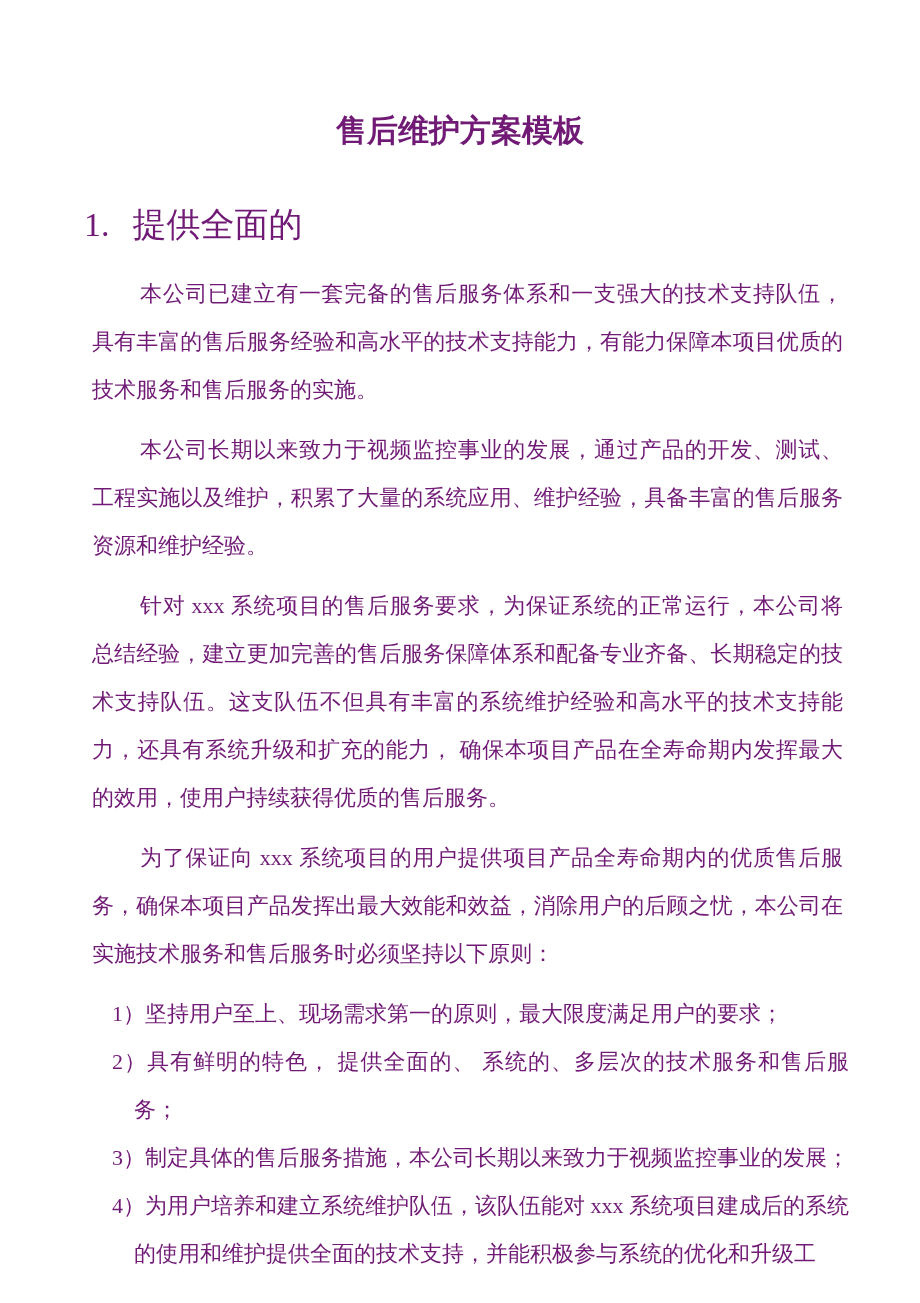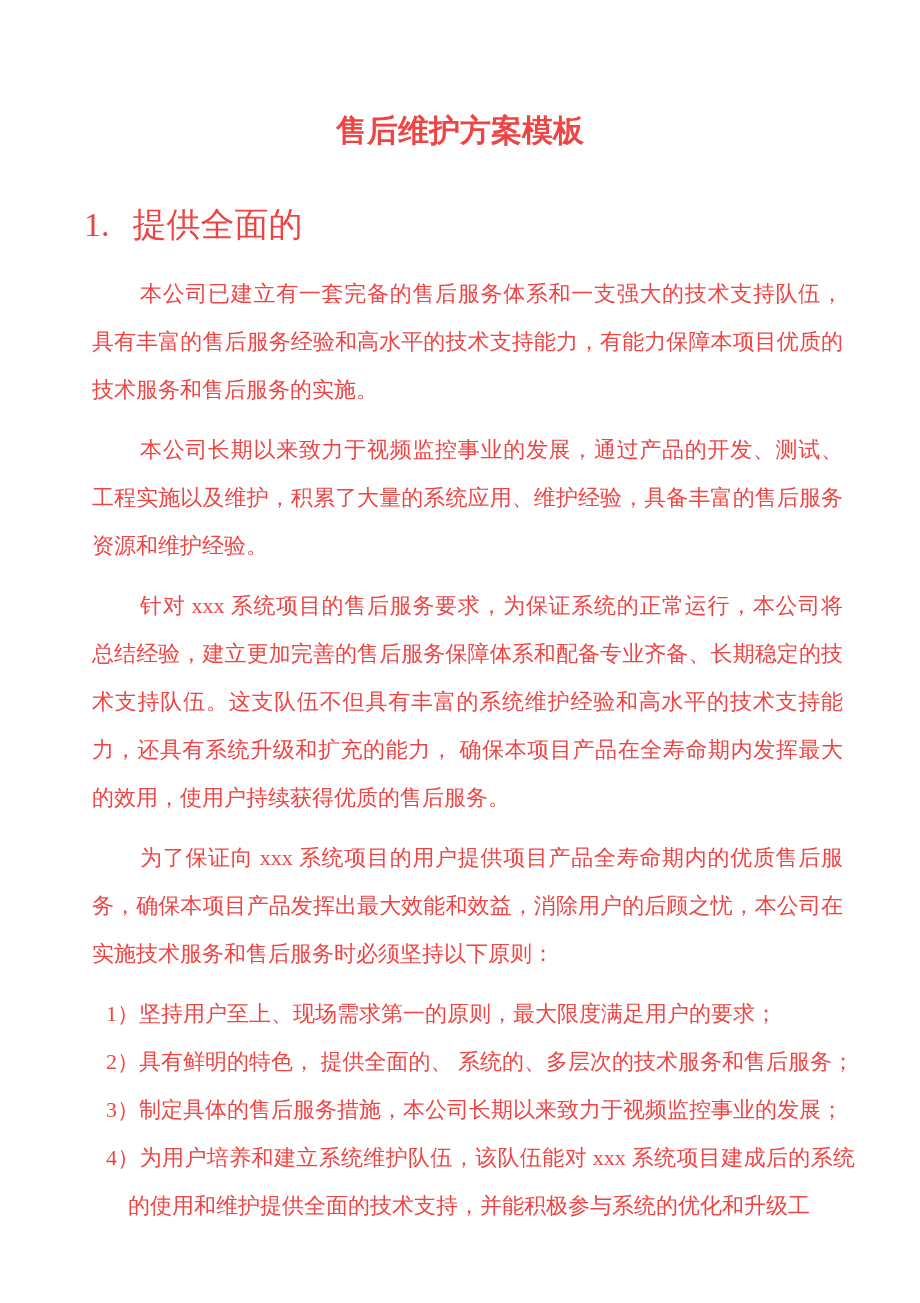--- a/index.html
+++ b/index.html
@@ -5,21 +5,21 @@
   html, body {
     margin: 0;
     padding: 0;
     background: #ffffff;
   }
   .page {
     position: relative;
     width: 920px;
     height: 1303px;
     background: #ffffff;
-    color: #ef4444;
+    color: #701a75;
     font-family: "Liberation Serif", "DejaVu Serif", serif;
     overflow: hidden;
   }
   .doc-title {
     margin: 0;
     padding-top: 112px;
     text-align: center;
     font-size: 31px;
     font-weight: bold;
     line-height: 37px;
@@ -40,21 +40,21 @@
     line-height: 48px;
     text-align: justify;
   }
   .content p {
     margin: 12px;
     text-indent: 48px;
   }
   .content p:nth-of-type(2) { margin-top: 2px; }
   .content p:nth-of-type(4) { margin-top: 7px; }
   .olist {
-    margin: 0;
+    margin: 6px;
     font-family: Liberation Serif, serif;
   }
   .list-item {
     padding-left: 48px;
     text-indent: -22px;
   }
 </style>
 </head>
 <body>
 

